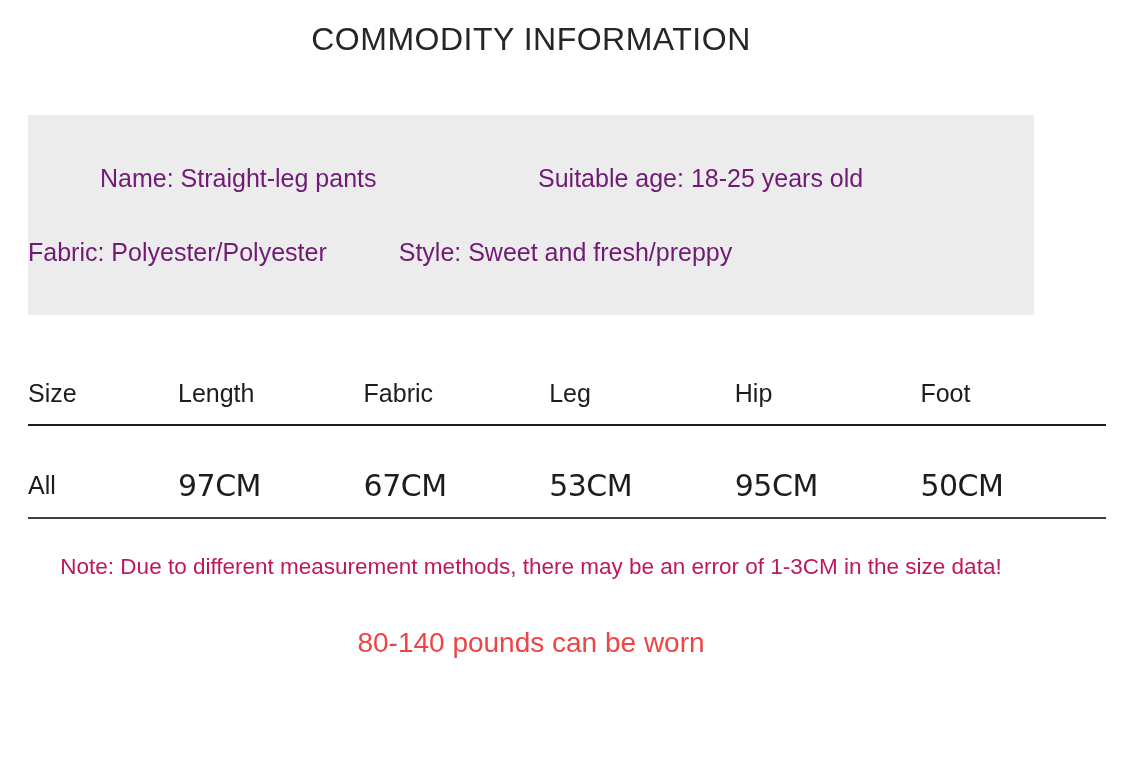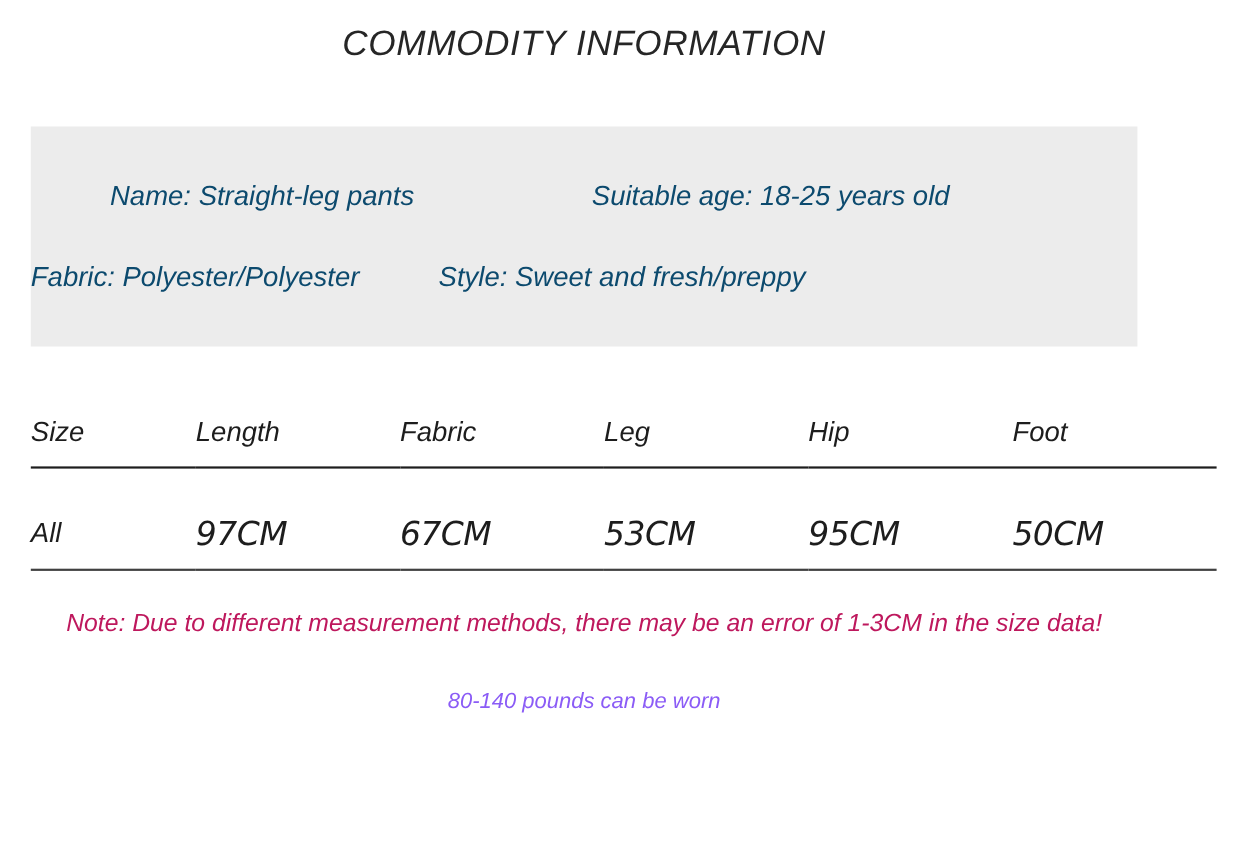--- a/index.html
+++ b/index.html
@@ -14,21 +14,20 @@
     color: #1a1a1a;
     overflow: hidden;
     position: relative;
   }
 
   .page {
     width: 1062px;
     height: 784px;
     position: relative;
     box-sizing: border-box;
-    font-style: italic;
   }
 
   
   .title {
     text-align: center;
     font-size: 32px;
     font-weight: 400;
     letter-spacing: 0.5px;
     color: #262626;
     padding-top: 20px;
@@ -46,21 +45,21 @@
     justify-content: center;
     padding: 0 0 0 0;
   }
   .info-row {
     display: flex;
     align-items: center;
     height: 74px;
   }
   .info-cell {
     font-size: 25px;
-    color: #0c4a6e;
+    color: #701a75;
     font-weight: 400;
     white-space: nowrap;
   }
   .info-cell.left {
     width: 510px;
     padding-left: 72px;
     box-sizing: border-box;
   }
   .info-cell.right {
     padding-left: 0;
@@ -106,22 +105,22 @@
     padding: 0 14px;
     text-align: center;
     font-size: 22.5px;
     color: #be185d;
     line-height: 1.3;
     white-space: nowrap;
   }
   .weight-note {
     margin-top: 45px;
     text-align: center;
-    font-size: 20px;
-    color: #8b5cf6;
+    font-size: 28px;
+    color: #ef4444;
   }
 </style>
 </head>
 <body>
 
 <div class="page">
 
   <div class="title">COMMODITY INFORMATION</div>
 
   <div class="info-panel">

